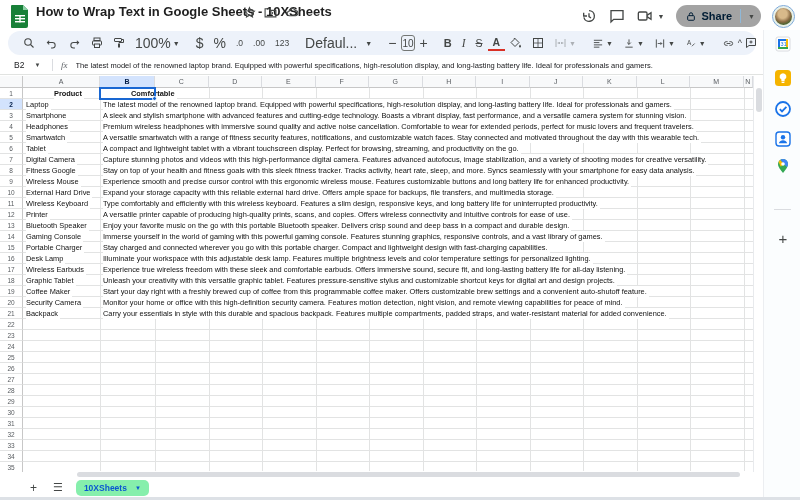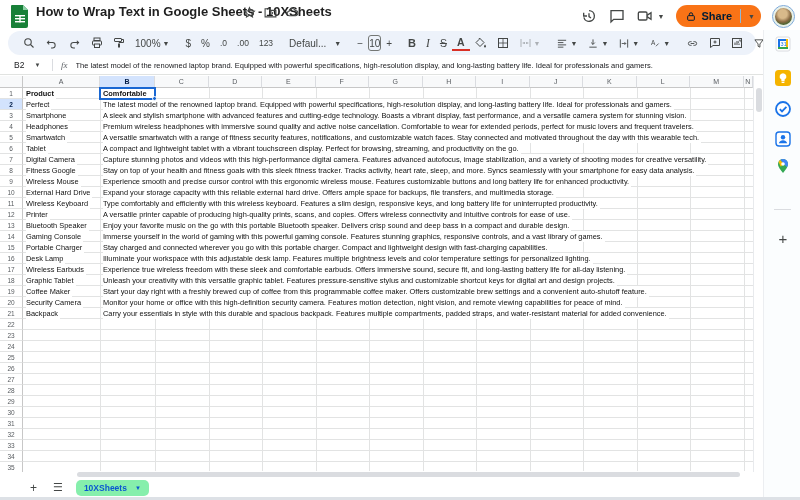--- a/index.html
+++ b/index.html
@@ -9,32 +9,32 @@
 
   
   #titlebar { position:absolute; left:0; top:0; width:800px; height:30px; background:#fff; }
   #logo { position:absolute; left:11px; top:5px; width:18px; height:23px; }
   #doc-title { position:absolute; left:36px; top:4px; font-size:13px; font-weight:700; color:#1f1f1f; white-space:nowrap; }
   .title-ic { position:absolute; top:6px; width:13px; height:13px; color:#444746; }
   #menu-bar { position:absolute; left:31px; top:17px; display:flex; }
   .menu-item { font-size:11.5px; color:#1f1f1f; padding:0 6px; height:13px; line-height:12px; cursor:default; }
   #tb-right { position:absolute; right:6px; top:4px; height:24px; display:flex; align-items:center; gap:12px; }
   .tbr-ic { width:16px; height:16px; color:#444746; }
-  #share-btn { height:22px; background:#f97316; border-radius:12px; display:flex; align-items:center; padding:0 6px 0 10px; gap:5px; color:#001d35; }
+  #share-btn { height:22px; background:#a3a3a3; border-radius:12px; display:flex; align-items:center; padding:0 6px 0 10px; gap:5px; color:#001d35; }
   #share-btn .lbl { font-size:11px; font-weight:700; }
   #share-btn .sep { width:1px; height:14px; background:#8fb8d8; margin-left:3px; }
   #avatar { width:21px; height:21px; border-radius:50%; background:radial-gradient(circle at 45% 35%, #d8b98a 0 30%, #8a6b45 55%, #47632f 75%, #2e4420); border:2px solid #e8f0e8; outline:1px solid #7ba8d8; }
 
   
   #toolbar { position:absolute; left:8px; top:31px; width:748px; height:24px; background:#edf2fa; border-radius:13px; display:flex; align-items:center; padding:0 10px; color:#444746; }
   .t-ic { height:16px; display:flex; align-items:center; justify-content:center; padding:0 5px; font-size:11px; white-space:nowrap; }
   .t-ic svg { display:block; }
   .t-sep { width:1px; height:13px; background:#c4c7c5; margin:0 3px; }
   .t-caret { font-size:7px; margin-left:2px; color:#444746; }
-  .t-txt { font-size:10px; }
+  .t-txt { font-size:14px; }
   .t-dim { opacity:.38; }
   #font-size-box { border:1px solid #747775; border-radius:3px; font-size:10px; width:20px; height:16px; display:flex; align-items:center; justify-content:center; background:#edf2fa; }
   .t-b { font-weight:700; font-size:11px; }
   .t-i { font-style:italic; font-family:"Liberation Serif",serif; font-size:11.5px; }
   .t-s { font-size:10.5px; text-decoration:line-through; }
   .t-A { font-size:10.5px; font-weight:700; border-bottom:2px solid #d93025; line-height:10px; }
   #tb-collapse { position:absolute; right:14px; font-size:9px; color:#444746; }
 
   
   #formulabar { position:absolute; left:0; top:56px; width:763px; height:19px; background:#fff; border-bottom:1px solid #e1e3e1; display:flex; align-items:center; }
@@ -49,21 +49,21 @@
   #corner { position:absolute; left:0; top:0; width:23px; height:12px; background:#f8f9fa; border-right:1px solid #c7c7c7; border-bottom:1px solid #c7c7c7; z-index:4; }
   .col-h { position:absolute; top:0; height:12px; background:#f8f9fa; border-right:1px solid #dadce0; border-bottom:1px solid #c7c7c7; font-size:7px; color:#575b5f; text-align:center; line-height:12px; z-index:3; }
   .col-h.sel { background:#d3e3fd; color:#041e49; font-weight:700; }
   .row-n { position:absolute; left:0; width:23px; height:11px; background:#fff; border-right:1px solid #c7c7c7; border-bottom:1px solid #e2e3e3; font-size:6.5px; color:#575b5f; text-align:center; line-height:11px; z-index:3; }
   .row-n.sel { background:#d3e3fd; color:#041e49; font-weight:700; }
   #hlines { position:absolute; left:23px; top:12px; width:730px; height:384px; background:repeating-linear-gradient(to bottom, transparent 0 10px, #e2e3e3 10px 11px); z-index:0; }
   .vline { position:absolute; top:12px; width:1px; height:384px; background:#e2e3e3; z-index:0; }
   .data-row { position:absolute; left:0; height:11px; z-index:2; white-space:nowrap; }
   .cell-a { position:absolute; left:26px; top:0; font-size:7.4px; line-height:11px; color:#111; background:#fff; padding-right:2px; }
   .cell-b { position:absolute; left:103px; top:0; font-size:7.4px; line-height:11px; color:#111; background:#fff; padding-right:2px; }
-  .hdr { font-weight:700; }
+  .hdr { font-weight:700;margin-left:28px; }
   #sel-box { position:absolute; left:99px; top:11px; width:57px; height:13px; border:2px solid #1967d2; z-index:5; }
   #fill-handle { position:absolute; right:-3px; bottom:-3px; width:5px; height:5px; border-radius:50%; background:#1967d2; border:1px solid #fff; }
 
   
   #vscroll { position:absolute; left:753px; top:76px; width:10px; height:396px; background:#fff; border-left:1px solid #e8eaed; }
   #vthumb { position:absolute; left:2px; top:12px; width:6px; height:24px; background:#dadce0; border-radius:3px; }
   #hscroll { position:absolute; left:23px; top:471px; width:730px; height:7px; background:#fff; }
   #hthumb { position:absolute; left:54px; top:1px; width:663px; height:5px; background:#dadce0; border-radius:3px; }
 
   
@@ -353,21 +353,21 @@
         <div class="row-n" style="top: 364px;">33</div>
         <div class="row-n" style="top: 375px;">34</div>
         <div class="row-n" style="top: 386px;">35</div>
       </div>
     <div id="cells">
         <div class="data-row" style="top: 12px;">
           <span class="cell-a hdr">Product</span>
           <span class="cell-b hdr">Comfortable</span>
         </div>
         <div class="data-row" style="top: 23px;">
-          <span class="cell-a">Perfect</span>
+          <span class="cell-a">Laptop</span>
           <span class="cell-b">The latest model of the renowned laptop brand. Equipped with powerful specifications, high-resolution display, and long-lasting battery life. Ideal for professionals and gamers.</span>
         </div>
         <div class="data-row" style="top: 34px;">
           <span class="cell-a">Smartphone</span>
           <span class="cell-b">A sleek and stylish smartphone with advanced features and cutting-edge technology. Boasts a vibrant display, fast performance, and a versatile camera system for stunning vision.</span>
         </div>
         <div class="data-row" style="top: 45px;">
           <span class="cell-a">Headphones</span>
           <span class="cell-b">Premium wireless headphones with immersive sound quality and active noise cancellation. Comfortable to wear for extended periods, perfect for music lovers and frequent travelers.</span>
         </div>

